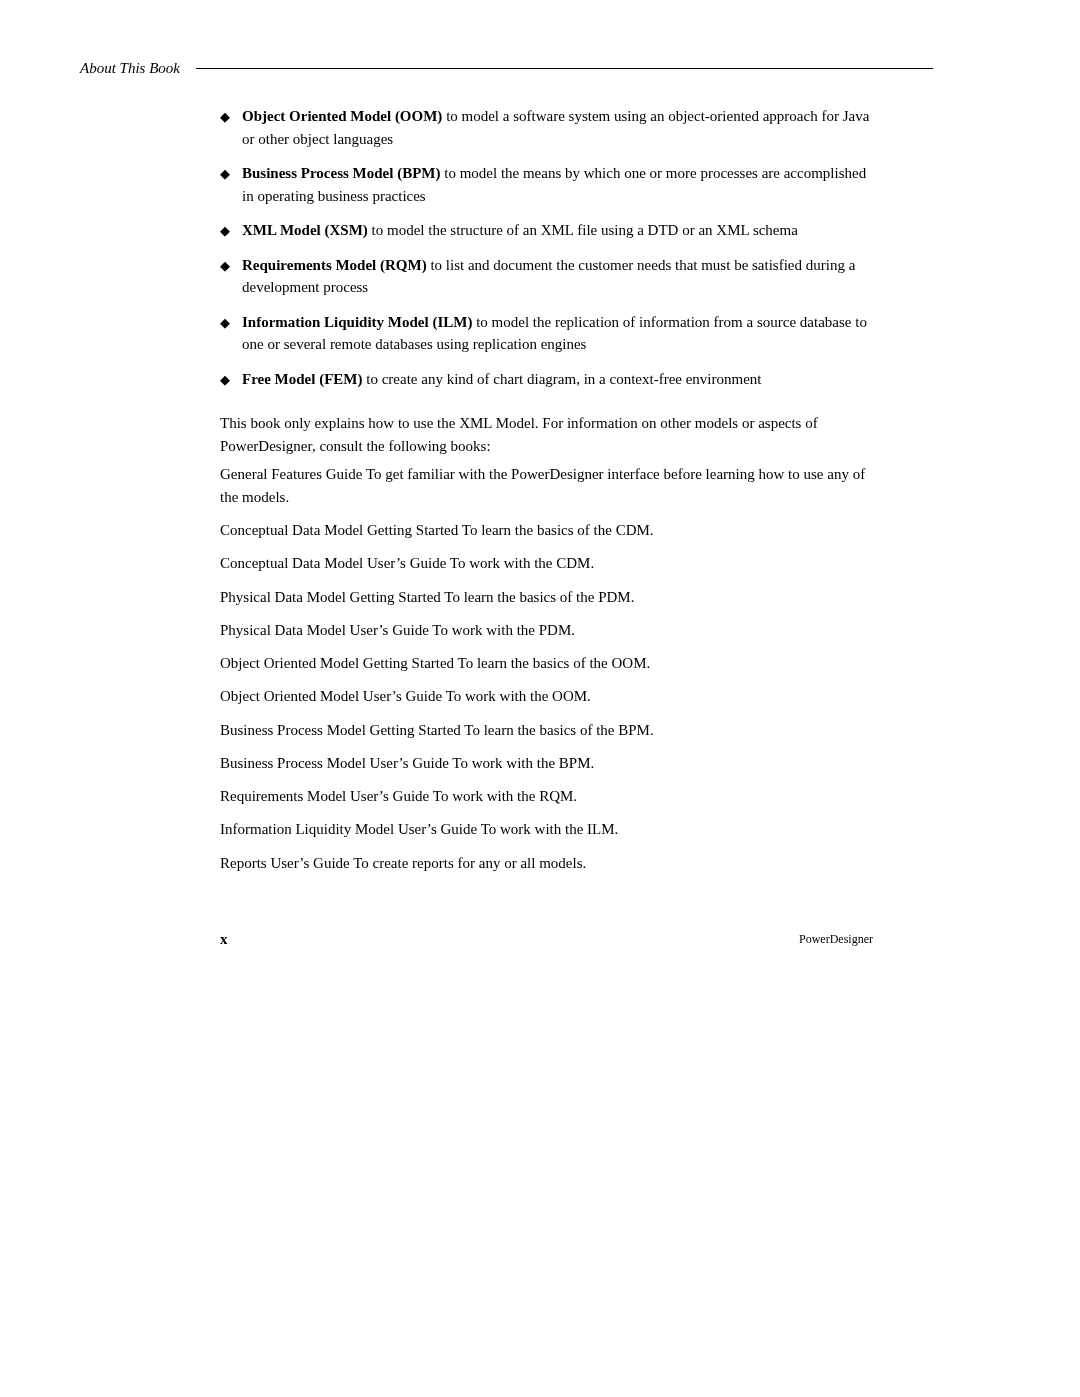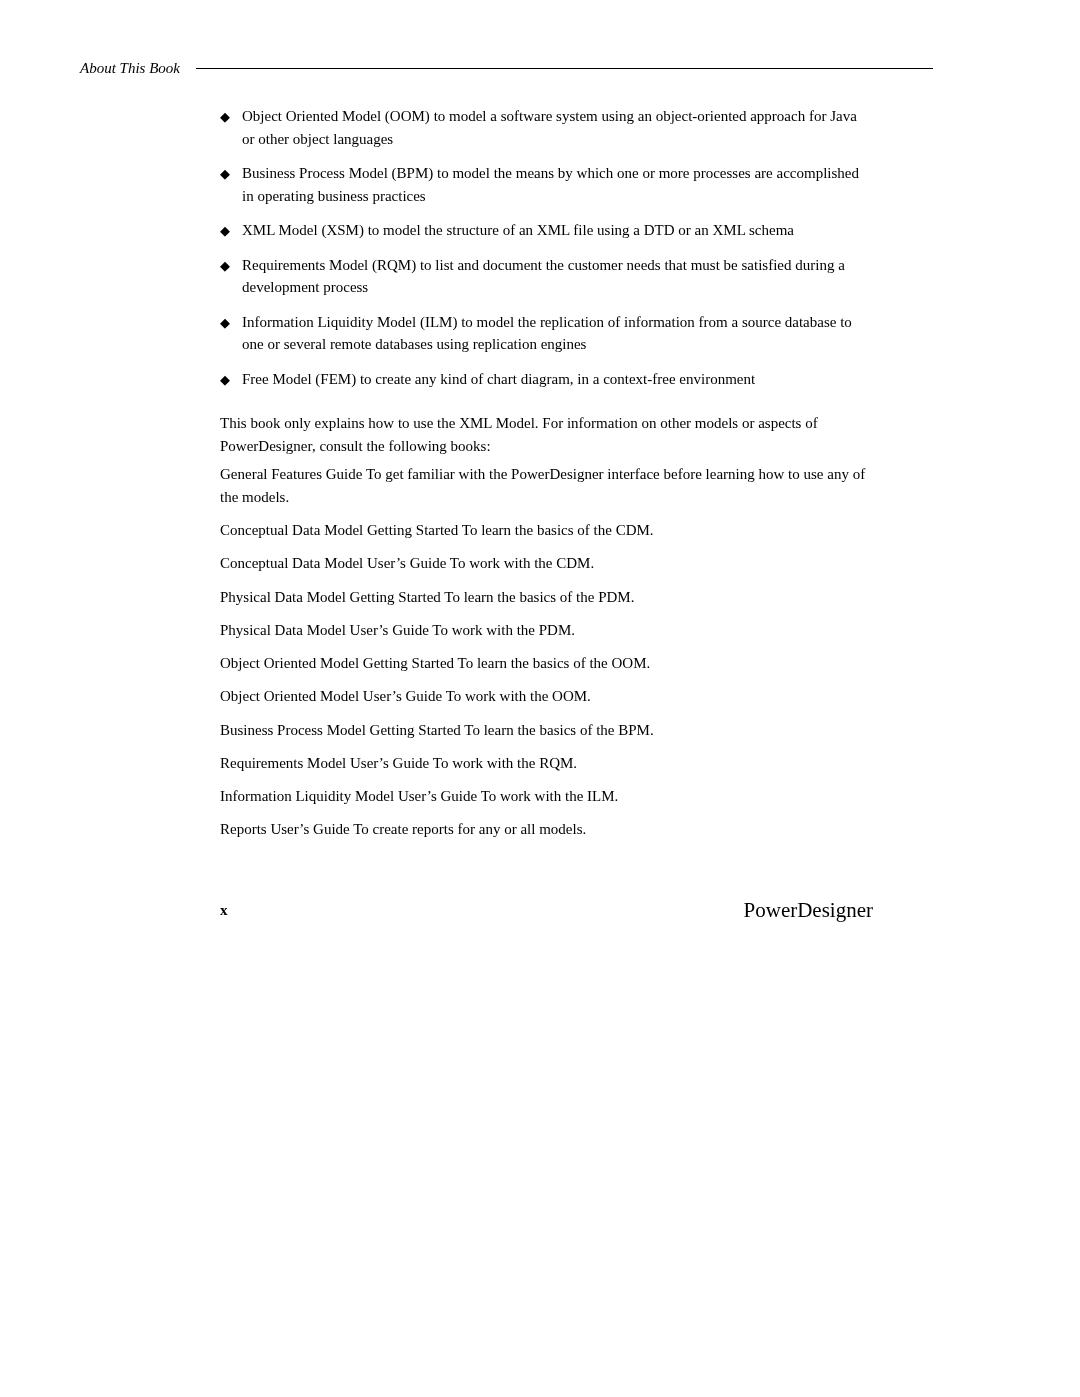--- a/index.html
+++ b/index.html
@@ -67,21 +67,21 @@
       margin-right: 12px;
       margin-top: 2px;
       flex-shrink: 0;
     }
 
     .bullet-text {
       flex: 1;
     }
 
     .bold {
-      font-weight: normal;
+      font-weight: bold;
     }
 
     .intro-para {
       line-height: 1.55;
       margin-bottom: 4px;
     }
 
     .ref-entry {
       margin-bottom: 10px;
       line-height: 1.55;
@@ -102,21 +102,21 @@
       margin-top: 48px;
       padding-top: 8px;
     }
 
     .footer-page {
       font-weight: bold;
       font-size: 15px;
     }
 
     .footer-product {
-      font-size: 21px;
+      font-size: 12px;
     }
   </style>
 </head>
 <body>
 
 <div class="page">
 
   <div class="header-line">
     <span class="header-title">About This Book</span>
     <div class="header-rule"></div>
@@ -199,20 +199,23 @@
       </div>
 
       <div class="ref-entry">
         <span class="ref-title">Object Oriented Model User’s Guide</span><span class="ref-desc">   To work with the OOM.</span>
       </div>
 
       <div class="ref-entry">
         <span class="ref-title">Business Process Model Getting Started</span><span class="ref-desc">   To learn the basics of the BPM.</span>
       </div>
 
+      <div class="ref-entry">
+        <span class="ref-title">Business Process Model User’s Guide</span><span class="ref-desc">   To work with the BPM.</span>
+      </div>
 
       <div class="ref-entry">
         <span class="ref-title">Requirements Model User’s Guide</span><span class="ref-desc">   To work with the RQM.</span>
       </div>
 
       <div class="ref-entry">
         <span class="ref-title">Information Liquidity Model User’s Guide</span><span class="ref-desc">   To work with the ILM.</span>
       </div>
 
       <div class="ref-entry">

